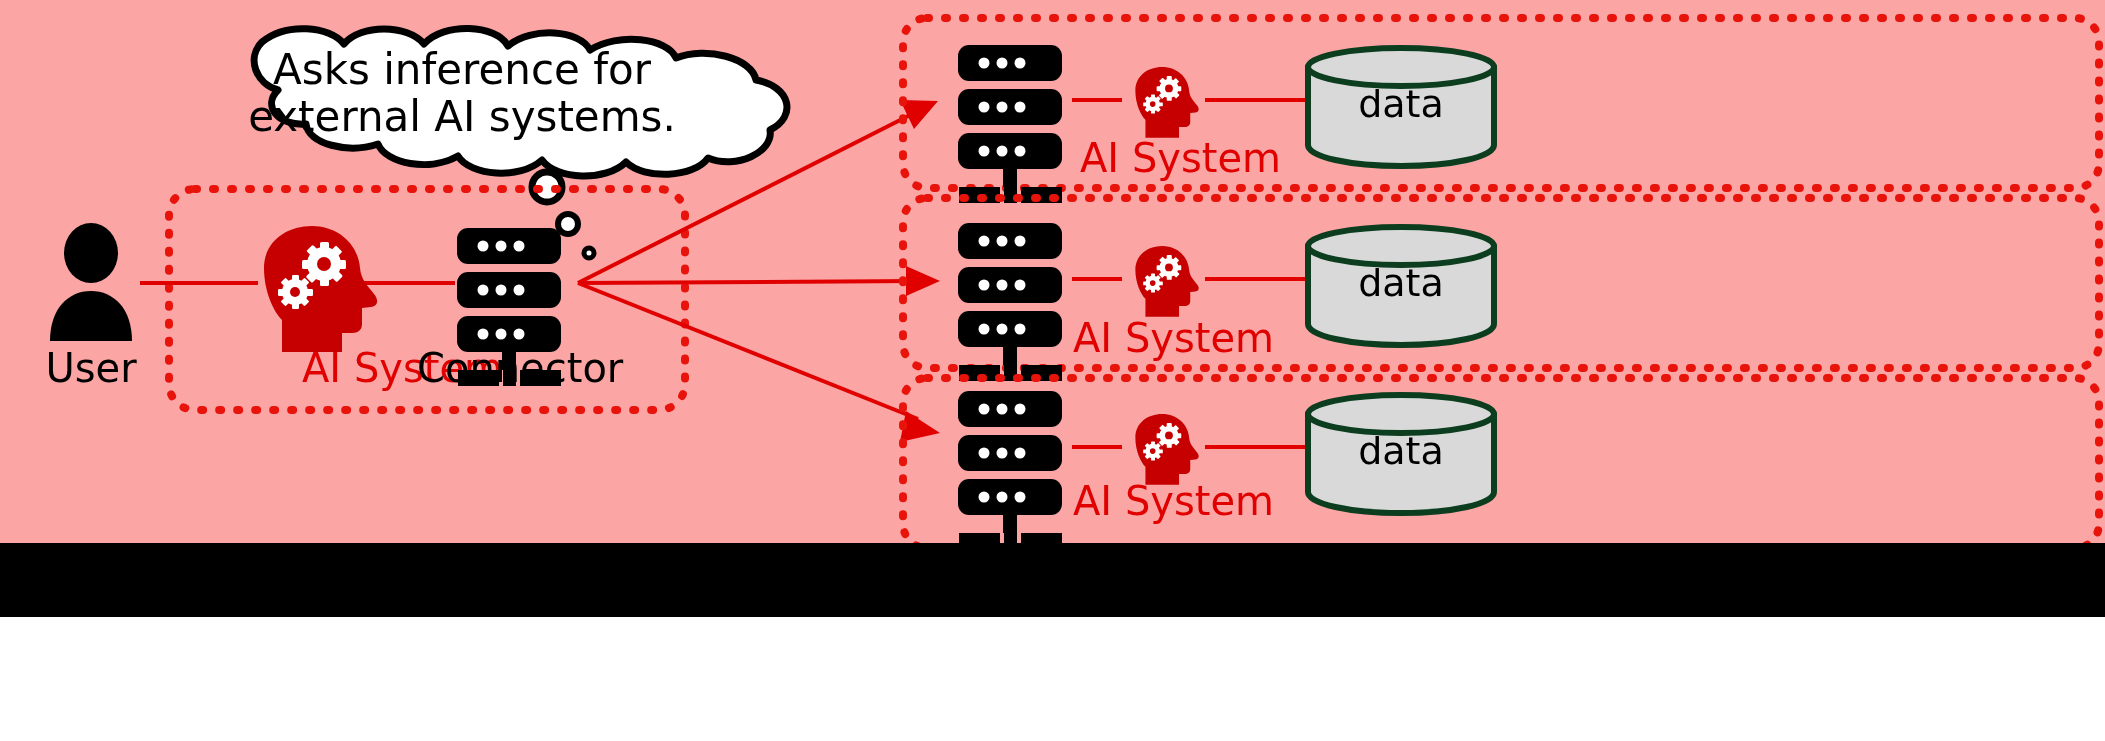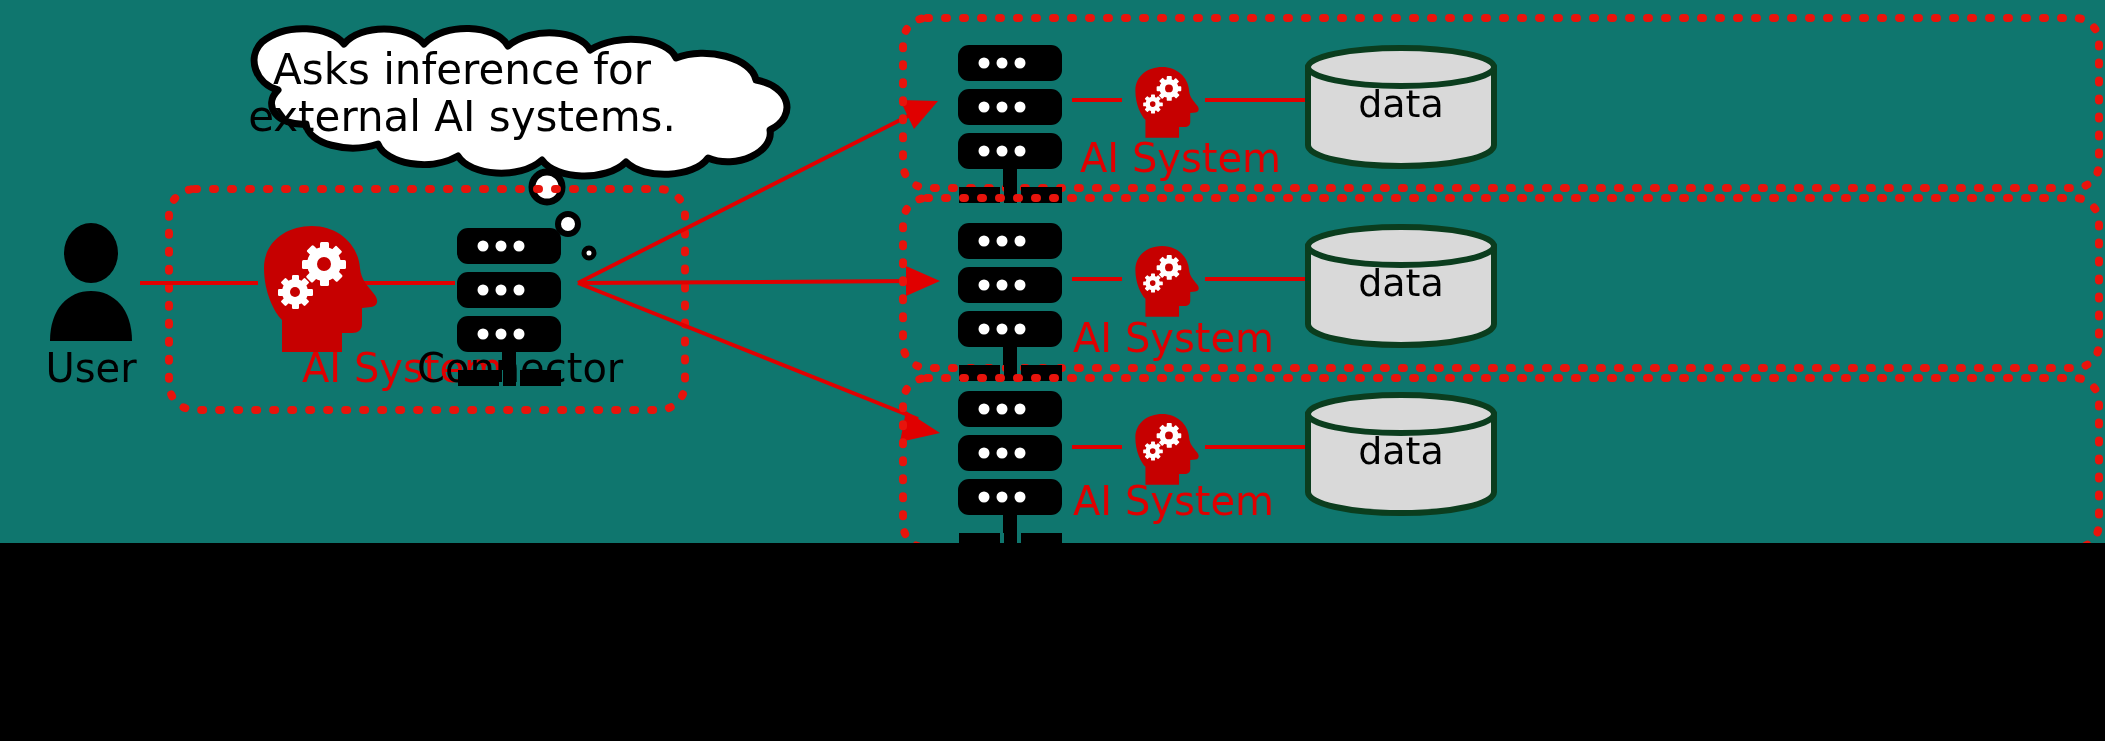--- a/index.html
+++ b/index.html
@@ -1,17 +1,17 @@
 <!DOCTYPE html>
 <html><head>
 <meta charset="utf-8">
 <style>
   html,body{margin:0;padding:0;background:#ffffff;}
   body{font-family:"DejaVu Sans", sans-serif;}
-  #stage{position:relative;width:2105px;height:741px;background:#0f766e;overflow:hidden;}
+  #stage{position:relative;width:2105px;height:617px;background:#fca5a5;overflow:hidden;}
   #stage svg{display:block;}
   .lbl{font-family:"DejaVu Sans", sans-serif;}
 </style>
 </head>
 <body>
 
 <div id="stage">
 <svg width="2105" height="741" viewBox="0 0 2105 741" xmlns="http://www.w3.org/2000/svg">
 
   <defs>

